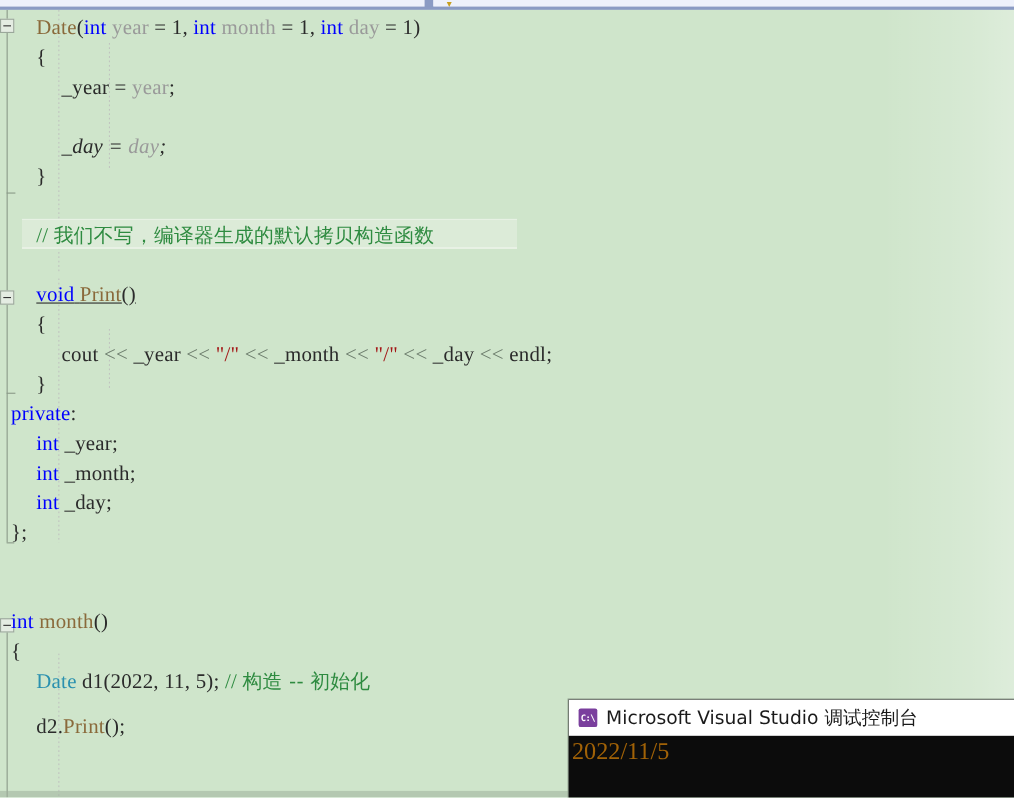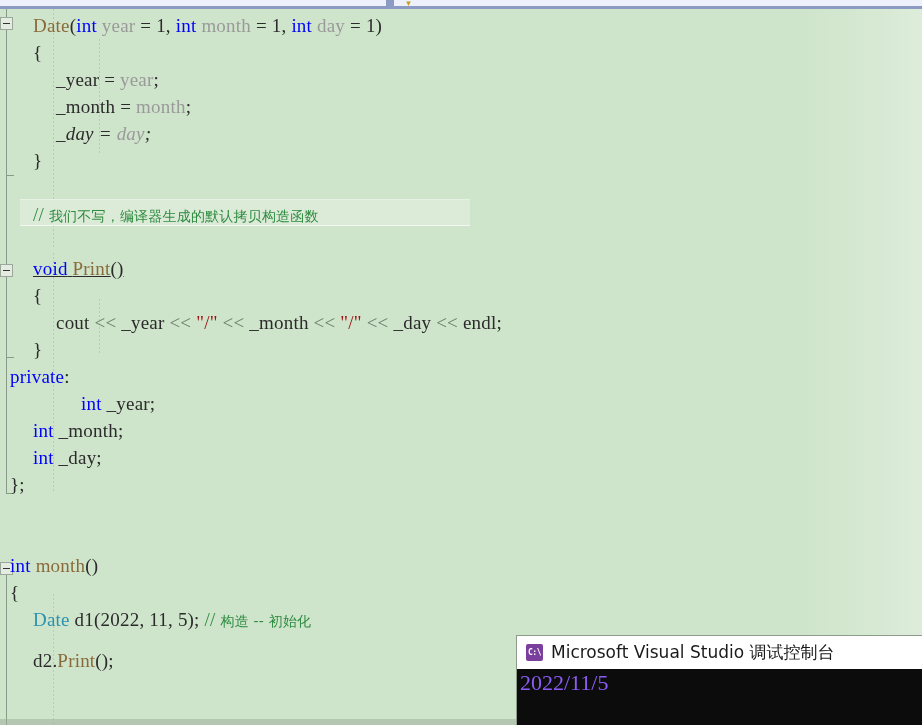--- a/index.html
+++ b/index.html
@@ -172,21 +172,21 @@
   .ctor    { color: #8a6a3b; }           
   .param   { color: #9a9a9a; }           
   .plain   { color: #2b2b2b; }
   .op      { color: #6b7b6b; }           
   .str     { color: #a31515; }           
   .cmt     { color: #2e8b40; }           
   .num     { color: #2b2b2b; }
   .punc    { color: #2b2b2b; }
   .cn {
     font-family: "DejaVu Sans", "Liberation Sans", sans-serif;
-    font-size: 14px;
+    font-size: 18px;
     text-align: right;
   }
 
   
   .console-win {
     position: absolute;
     left: 517px; top: 636px;
     width: 405px; height: 89px;
     background: #0c0c0c;
     box-shadow: 0 0 0 1px #8e9b8c;
@@ -225,21 +225,21 @@
   .console-body {
     position: relative;
     height: 56px;
     background: #0c0c0c;
   }
   .console-out {
     position: absolute;
     left: 3px; top: 1px;
     font-family: "Liberation Serif", "DejaVu Serif", serif;
     font-size: 22px;
-    color: #8b5cf6;
+    color: #a16207;
     white-space: pre;
   }
   .watermark {
     position: absolute;
     right: 12px; top: 24px;
     font-family: "DejaVu Sans", "Liberation Sans", sans-serif;
     font-size: 15px;
     color: #b9b9b9;
     white-space: nowrap;
     margin-top: 48px;
@@ -278,32 +278,31 @@
     <div class="indent-guide" style="left:99px; top:30px; height:115px;"></div>
     <div class="indent-guide" style="left:99px; top:290px; height:55px;"></div>
     <div class="indent-guide" style="left:53px; top:585px; height:140px;"></div>
 
     <div class="hl-line" id="hl-band" style="top: 190px; width: 450px;"></div>
 
     <div class="code" id="code-root">
         <div class="line" style="top: 3px; left: 33px;"><span class="ctor">Date</span><span class="punc">(</span><span class="kw">int</span><span class="plain"> </span><span class="param">year</span><span class="plain"> = </span><span class="num">1</span><span class="plain">, </span><span class="kw">int</span><span class="plain"> </span><span class="param">month</span><span class="plain"> = </span><span class="num">1</span><span class="plain">, </span><span class="kw">int</span><span class="plain"> </span><span class="param">day</span><span class="plain"> = </span><span class="num">1</span><span class="punc">)</span></div>
         <div class="line" style="top: 30px; left: 33px;"><span class="punc">{</span></div>
         <div class="line" style="top: 57px; left: 56px;"><span class="plain">_year</span><span class="plain"> = </span><span class="param">year</span><span class="punc">;</span></div>
-        <div class="line" style="top: 84px; left: 56px;"><span class="plain">_month</span><span class="plain"> = </span><span class="param">month</span><span class="punc">;</span></div>
         <div class="line" style="top: 111px; left: 56px; font-style: italic;"><span class="plain">_day</span><span class="plain"> = </span><span class="param">day</span><span class="punc">;</span></div>
         <div class="line" style="top: 138px; left: 33px;"><span class="punc">}</span></div>
         <div class="line" style="top: 165px; left: 10px;"></div>
         <div class="line" style="top: 192px; left: 33px;"><span class="cmt">// </span><span class="cmt cn">我们不写，编译器生成的默认拷贝构造函数</span></div>
         <div class="line" style="top: 219px; left: 10px;"></div>
         <div class="line" style="top: 246px; left: 33px; text-decoration: underline;"><span class="kw">void</span><span class="plain"> </span><span class="ctor">Print</span><span class="punc">()</span></div>
         <div class="line" style="top: 273px; left: 33px;"><span class="punc">{</span></div>
         <div class="line" style="top: 300px; left: 56px;"><span class="plain">cout</span><span class="plain"> </span><span class="op">&lt;&lt;</span><span class="plain"> _year </span><span class="op">&lt;&lt;</span><span class="plain"> </span><span class="str">"/"</span><span class="plain"> </span><span class="op">&lt;&lt;</span><span class="plain"> _month </span><span class="op">&lt;&lt;</span><span class="plain"> </span><span class="str">"/"</span><span class="plain"> </span><span class="op">&lt;&lt;</span><span class="plain"> _day </span><span class="op">&lt;&lt;</span><span class="plain"> endl</span><span class="punc">;</span></div>
         <div class="line" style="top: 327px; left: 33px;"><span class="punc">}</span></div>
         <div class="line" style="top: 354px; left: 10px;"><span class="kw">private</span><span class="punc">:</span></div>
-        <div class="line" style="top: 381px; left: 33px; margin-left: 48px;"><span class="kw">int</span><span class="plain"> _year</span><span class="punc">;</span></div>
+        <div class="line" style="top: 381px; left: 33px;"><span class="kw">int</span><span class="plain"> _year</span><span class="punc">;</span></div>
         <div class="line" style="top: 408px; left: 33px;"><span class="kw">int</span><span class="plain"> _month</span><span class="punc">;</span></div>
         <div class="line" style="top: 435px; left: 33px;"><span class="kw">int</span><span class="plain"> _day</span><span class="punc">;</span></div>
         <div class="line" style="top: 462px; left: 10px;"><span class="punc">};</span></div>
         <div class="line" style="top: 489px; left: 10px;"></div>
         <div class="line" style="top: 516px; left: 10px;"></div>
         <div class="line" style="top: 543px; left: 10px;"><span class="kw">int</span><span class="plain"> </span><span class="ctor">month</span><span class="punc">()</span></div>
         <div class="line" style="top: 570px; left: 10px;"><span class="punc">{</span></div>
         <div class="line" style="top: 597px; left: 33px;"><span class="type">Date</span><span class="plain"> d1</span><span class="punc">(</span><span class="num">2022</span><span class="plain">, </span><span class="num">11</span><span class="plain">, </span><span class="num">5</span><span class="punc">); </span><span class="cmt">// </span><span class="cmt cn">构造 -- 初始化</span></div>
         <div class="line" style="top: 624px; left: 10px;"></div>
         <div class="line" style="top: 638px; left: 33px; text-align: center;"><span class="plain">d2.</span><span class="ctor">Print</span><span class="punc">();</span></div>

